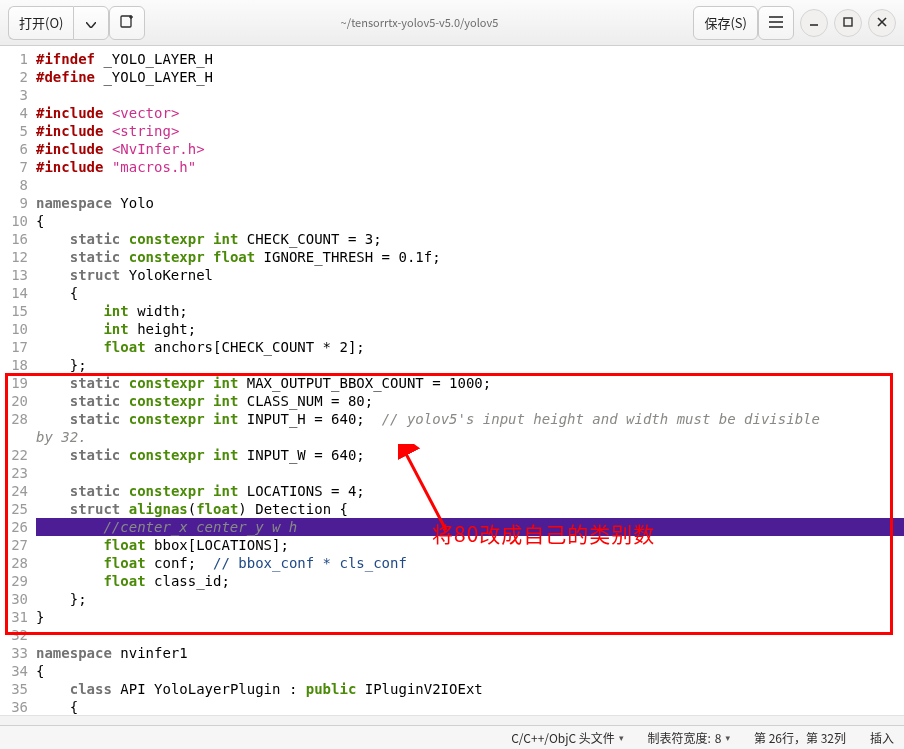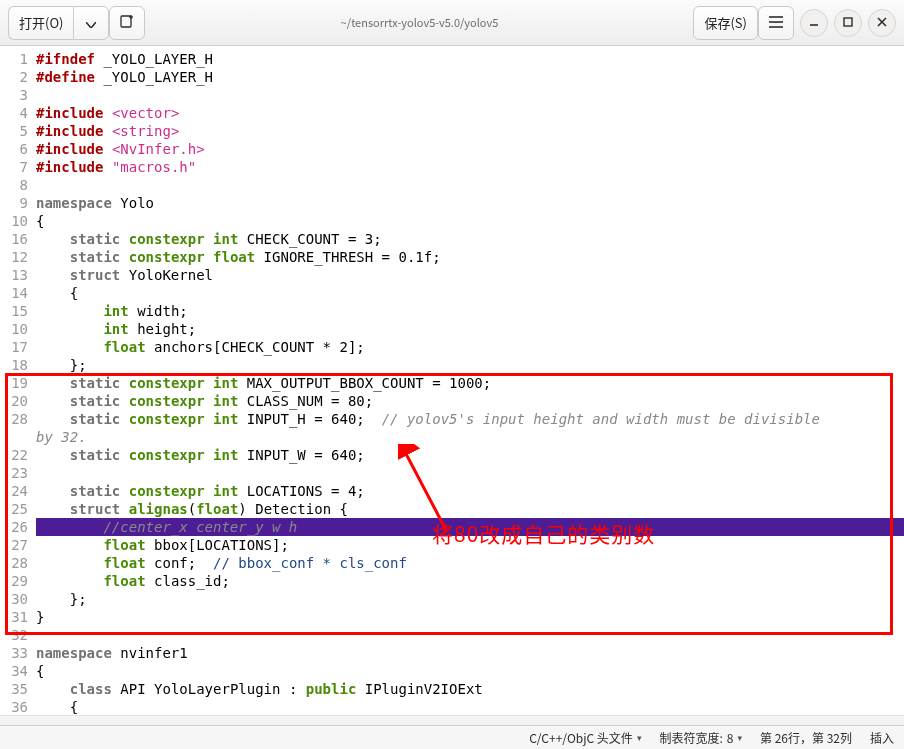--- a/index.html
+++ b/index.html
@@ -134,21 +134,21 @@
   .statusbar {
     height: 24px;
     background: #f6f6f6;
     border-top: 1px solid #d0d0d0;
     display: flex;
     align-items: center;
     justify-content: flex-end;
     font-size: 12px;
     color: #2d2d2d;
     padding: 0 10px;
-    gap: 18px;
+    gap: 24px;
     flex-shrink: 0;
   }
   .status-item { display: inline-flex; align-items: center; gap: 4px; cursor: pointer; }
   .chev { font-size: 9px; color: #555; }
   .spacer-left { flex: 1; }
   
   .hscroll {
     height: 10px;
     background: #f3f3f3;
     border-top: 1px solid #e2e2e2;

